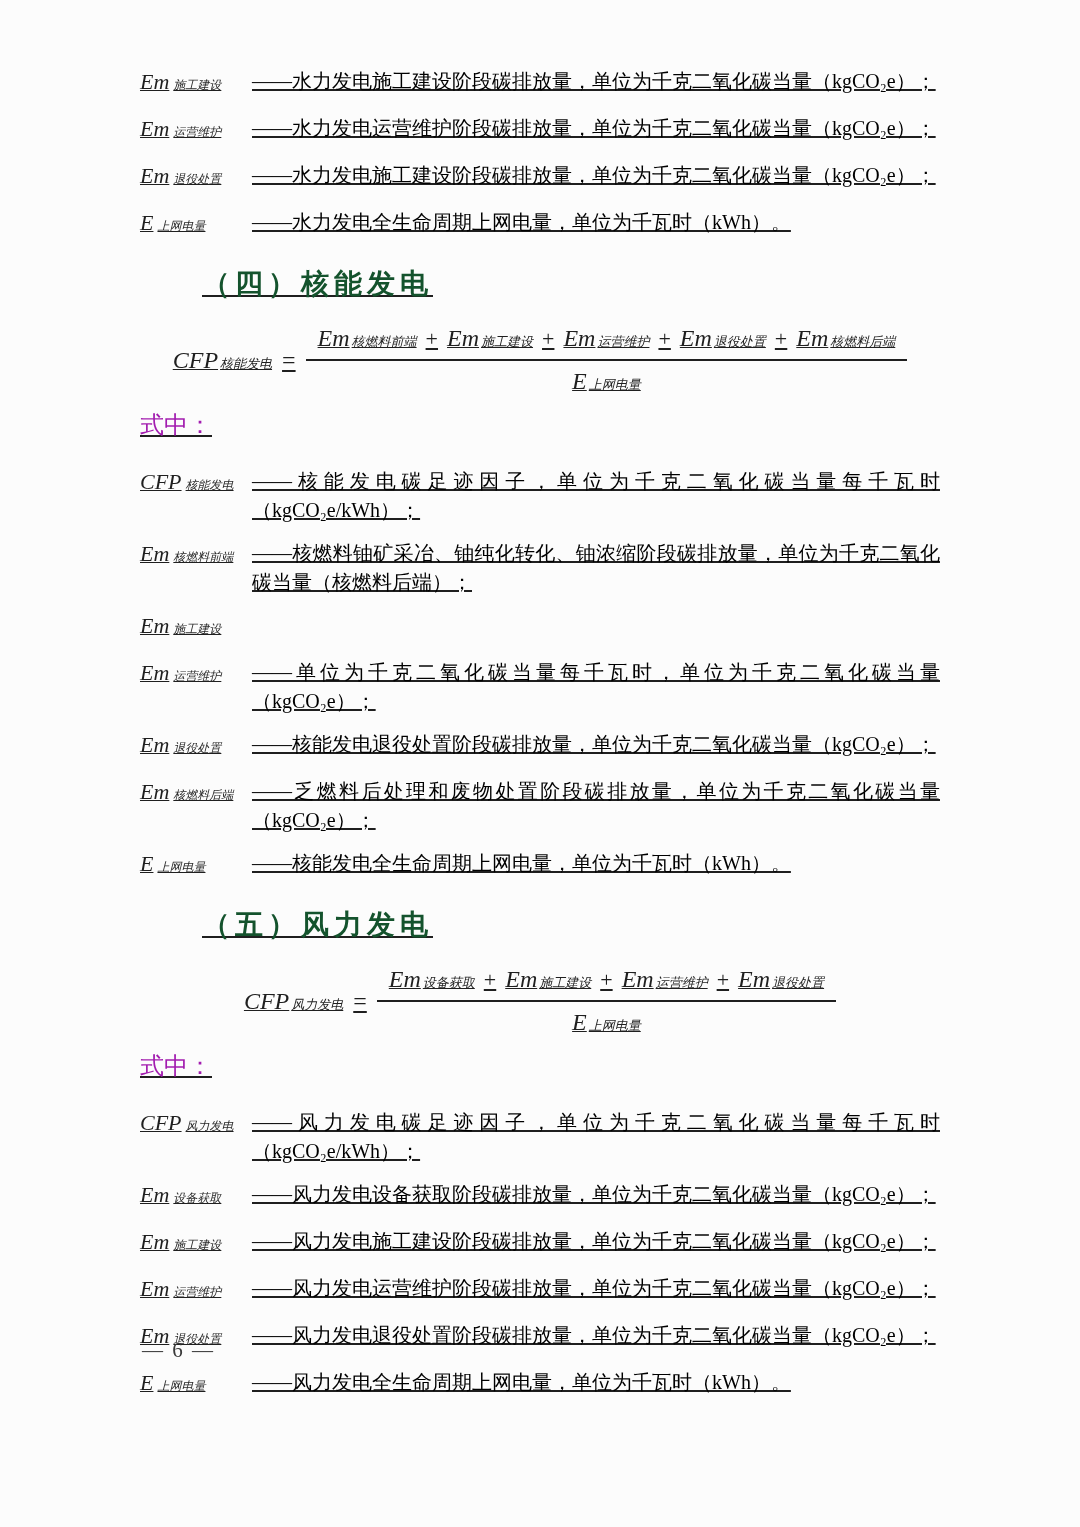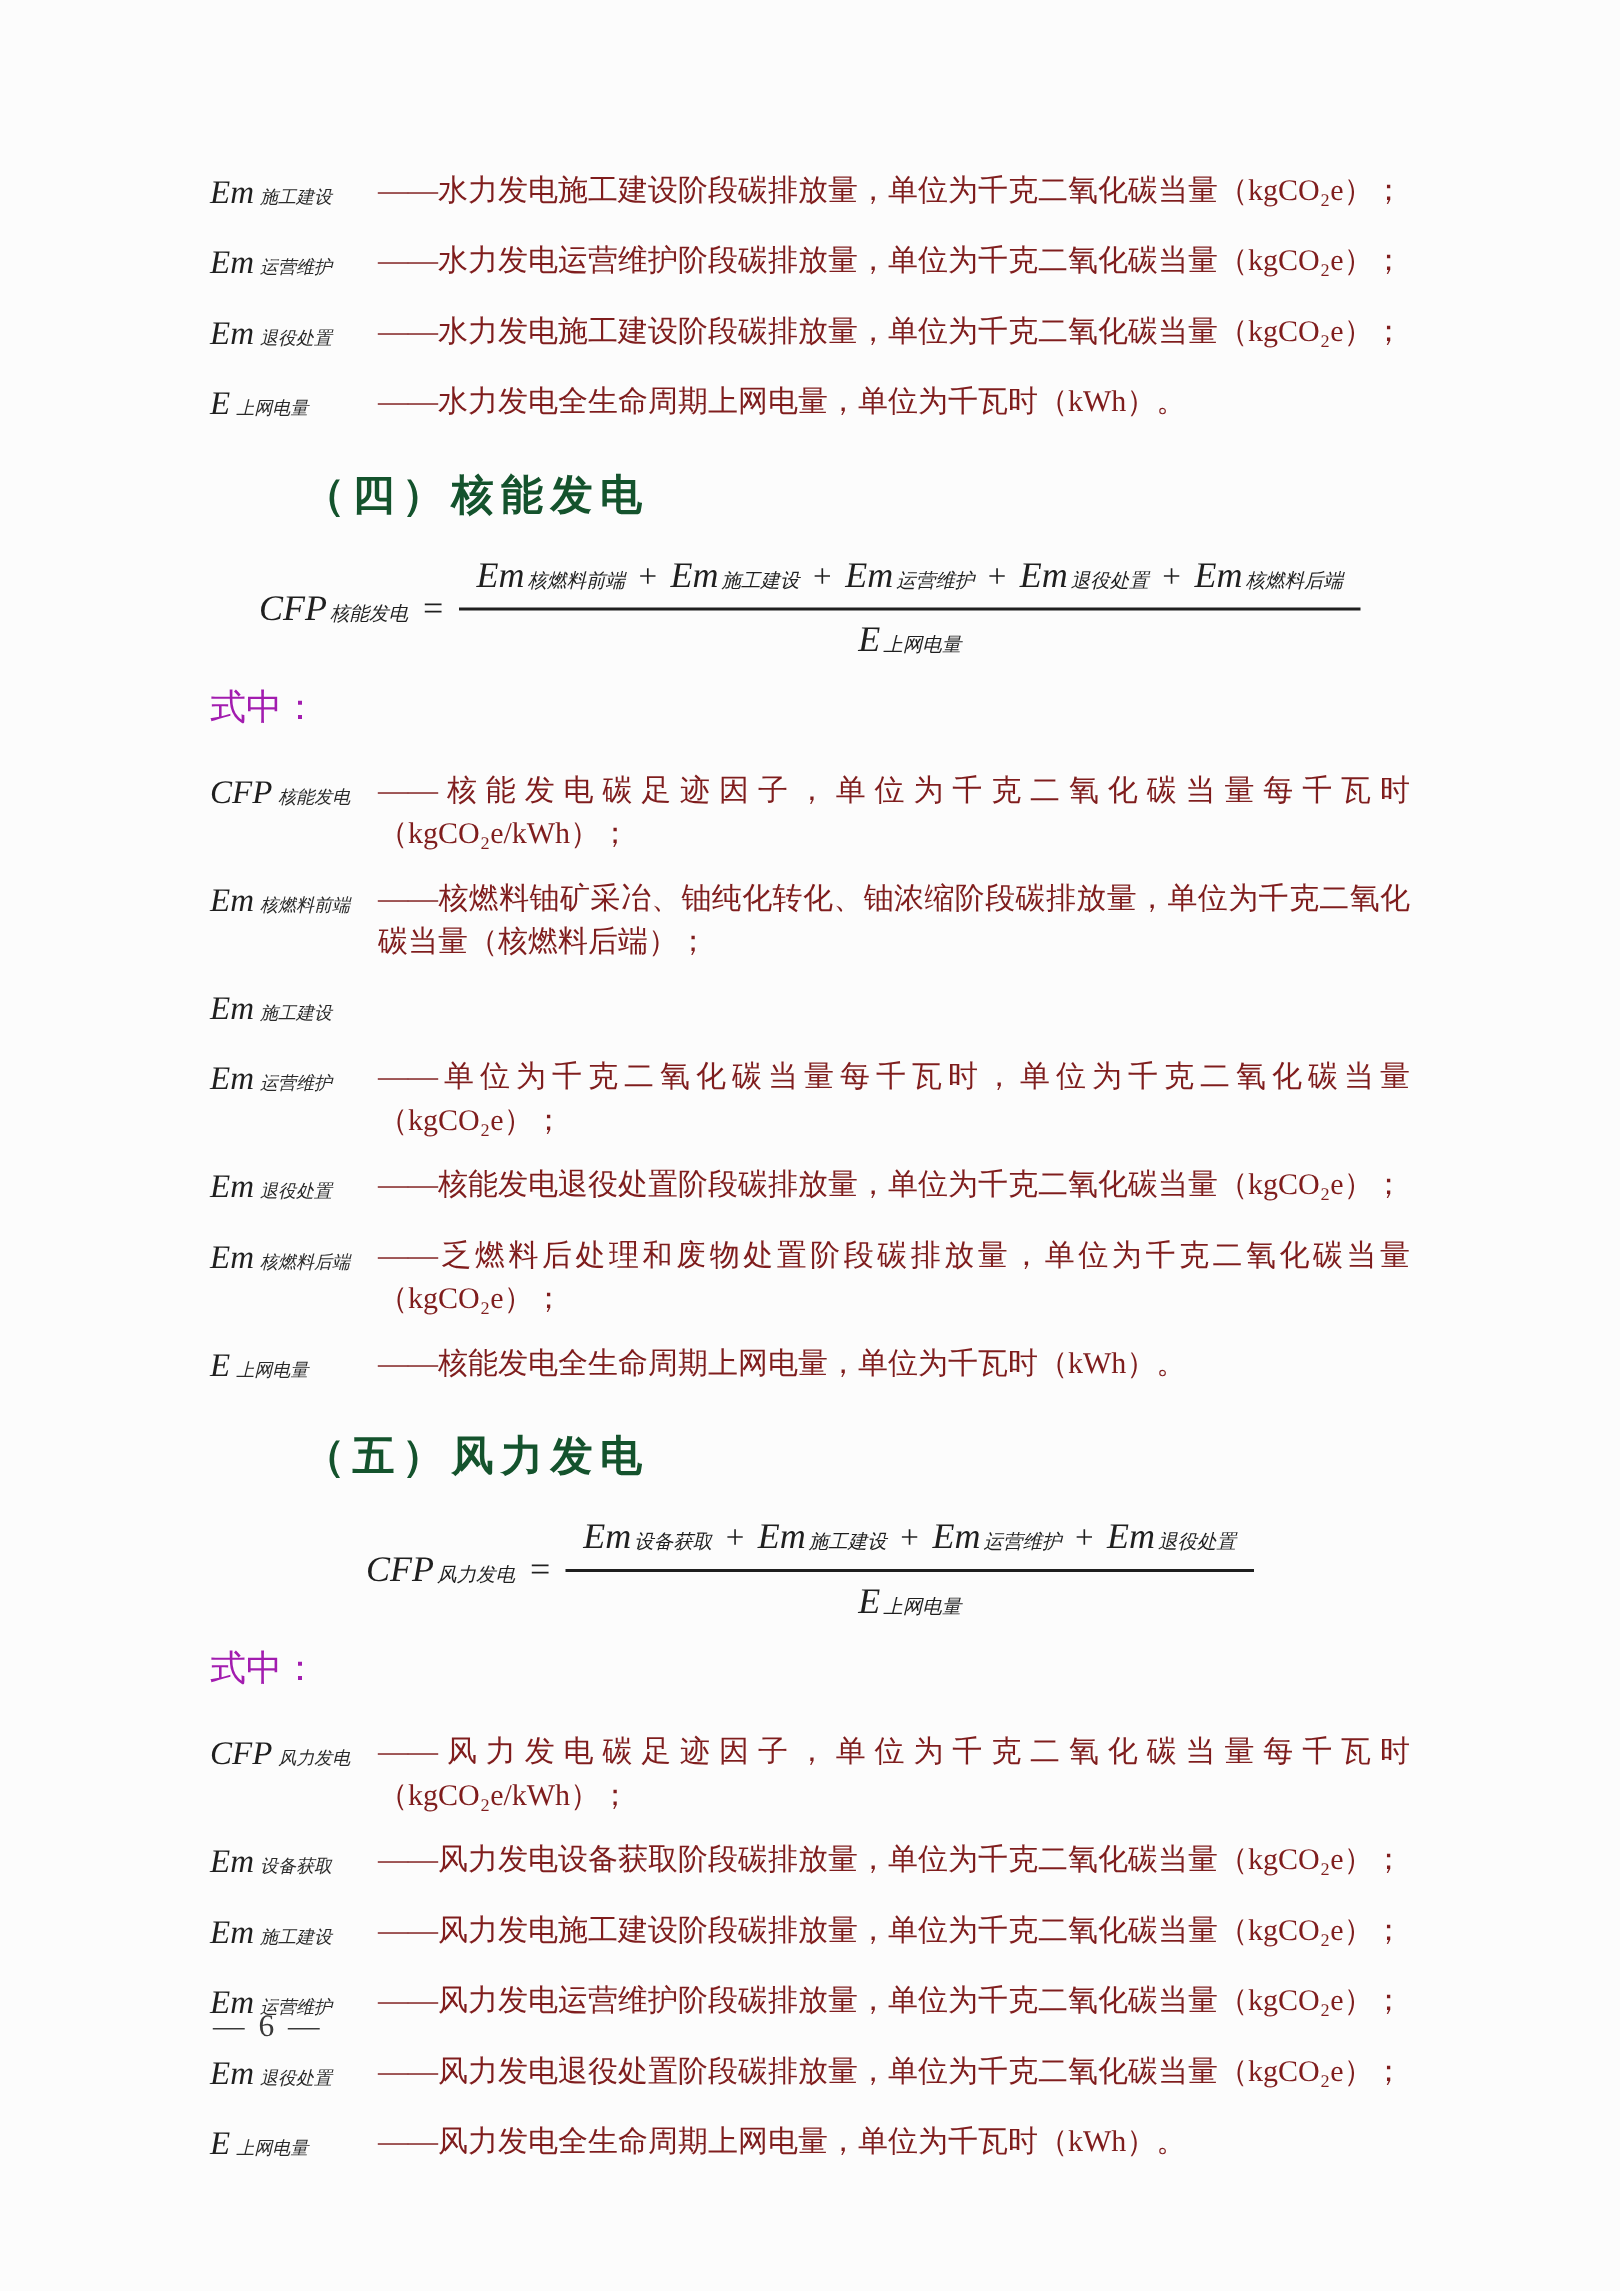--- a/index.html
+++ b/index.html
@@ -5,28 +5,28 @@
   html,body{margin:0;padding:0;background:#ffffff;}
   .page{
     position:relative;
     width:1080px;height:1527px;
     background:#fcfcfc;
     color:#1f1f1f;
     font-family:"Liberation Serif","DejaVu Serif",serif;
     overflow:hidden;
     box-sizing:border-box;
   }
-  .content{padding:113px 140px 0 140px;}
+  .content{padding:67px 140px 0 140px;text-decoration:underline;}
 
   
   .def-row{display:flex;align-items:flex-start;margin-bottom:14px;line-height:29px;}
   .term{flex:0 0 112px;width:112px;white-space:nowrap;}
   .sym{font-style:italic;font-size:22px;font-family:"Liberation Serif","DejaVu Serif",serif;}
   .tsub{font-size:12px;font-style:italic;margin-left:4px;color:#2a2a2a;}
-  .def{flex:1;font-size:20px;text-align:justify;color:#7f1d1d;}
+  .def{flex:1;font-size:20px;text-align:justify;color:#000000;}
 
   
   .heading{
     font-size:28px;font-weight:bold;letter-spacing:5px;
     margin:24px 0 22px 62px;color:#14532d;
   }
 
   
   .formula-row{display:flex;justify-content:center;align-items:center;margin:6px 0 14px 0;}
   .flhs{white-space:nowrap;}

